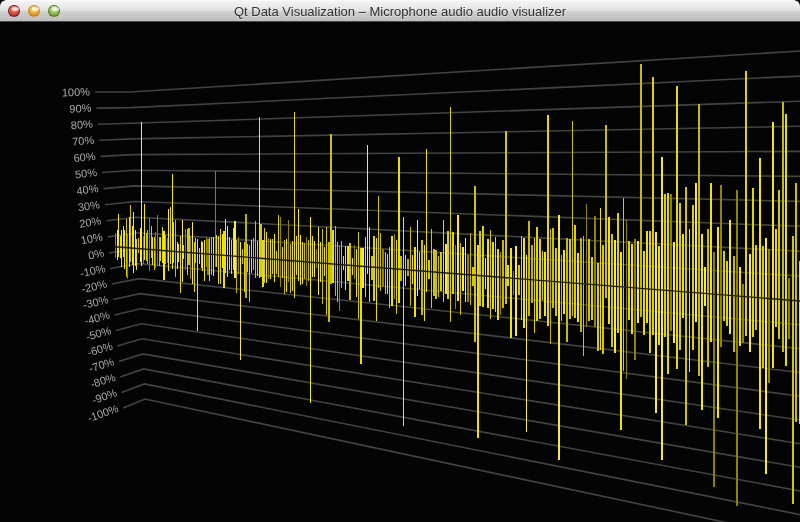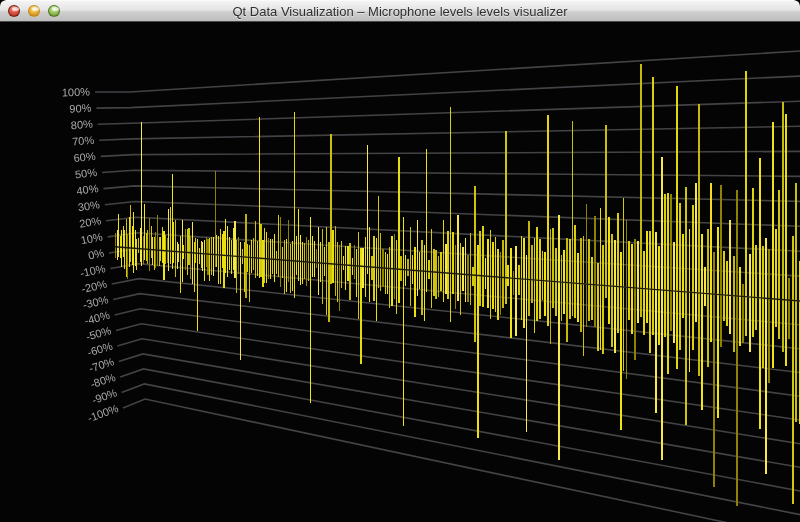--- a/index.html
+++ b/index.html
@@ -32,21 +32,21 @@
 </head>
 <body>
 
 <div class="window">
   <div class="titlebar">
     <div class="traffic">
       <div class="tl-btn tl-close"></div>
       <div class="tl-btn tl-min"></div>
       <div class="tl-btn tl-zoom"></div>
     </div>
-    <div class="title-text">Qt Data Visualization – Microphone levels levels visualizer</div>
+    <div class="title-text">Qt Data Visualization – Microphone audio audio visualizer</div>
   </div>
   <div class="content">
     <svg class="chart" id="chart-svg" width="800" height="500" viewBox="0 22 800 500">
       <g id="g-grid">
           <polyline points="95,92 130.0,92.0 800,51.0" fill="none" stroke="#47464b" stroke-width="1.6" opacity="0.95"></polyline>
           <polyline points="96.4,108.1 130.8,107.6 800,76.1" fill="none" stroke="#47464b" stroke-width="1.6" opacity="0.95"></polyline>
           <polyline points="97.8,124.19999999999999 131.5,123.3 800,101.2" fill="none" stroke="#47464b" stroke-width="1.6" opacity="0.95"></polyline>
           <polyline points="99.2,140.29999999999998 132.3,138.9 800,126.3" fill="none" stroke="#47464b" stroke-width="1.6" opacity="0.95"></polyline>
           <polyline points="100.6,156.39999999999998 133.0,154.6 800,151.4" fill="none" stroke="#47464b" stroke-width="1.6" opacity="0.95"></polyline>
           <polyline points="102,172.5 133.8,170.3 800,176.4" fill="none" stroke="#47464b" stroke-width="1.6" opacity="0.95"></polyline>

